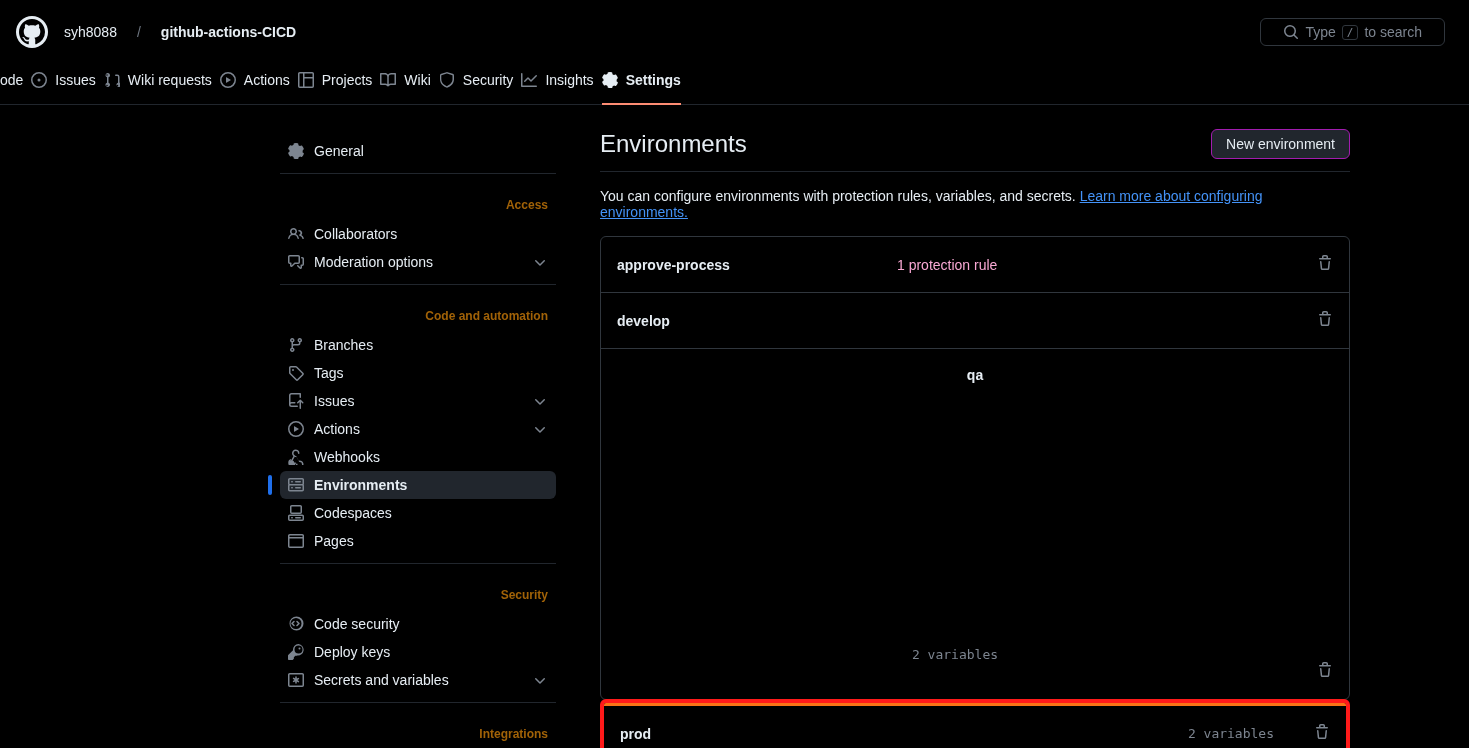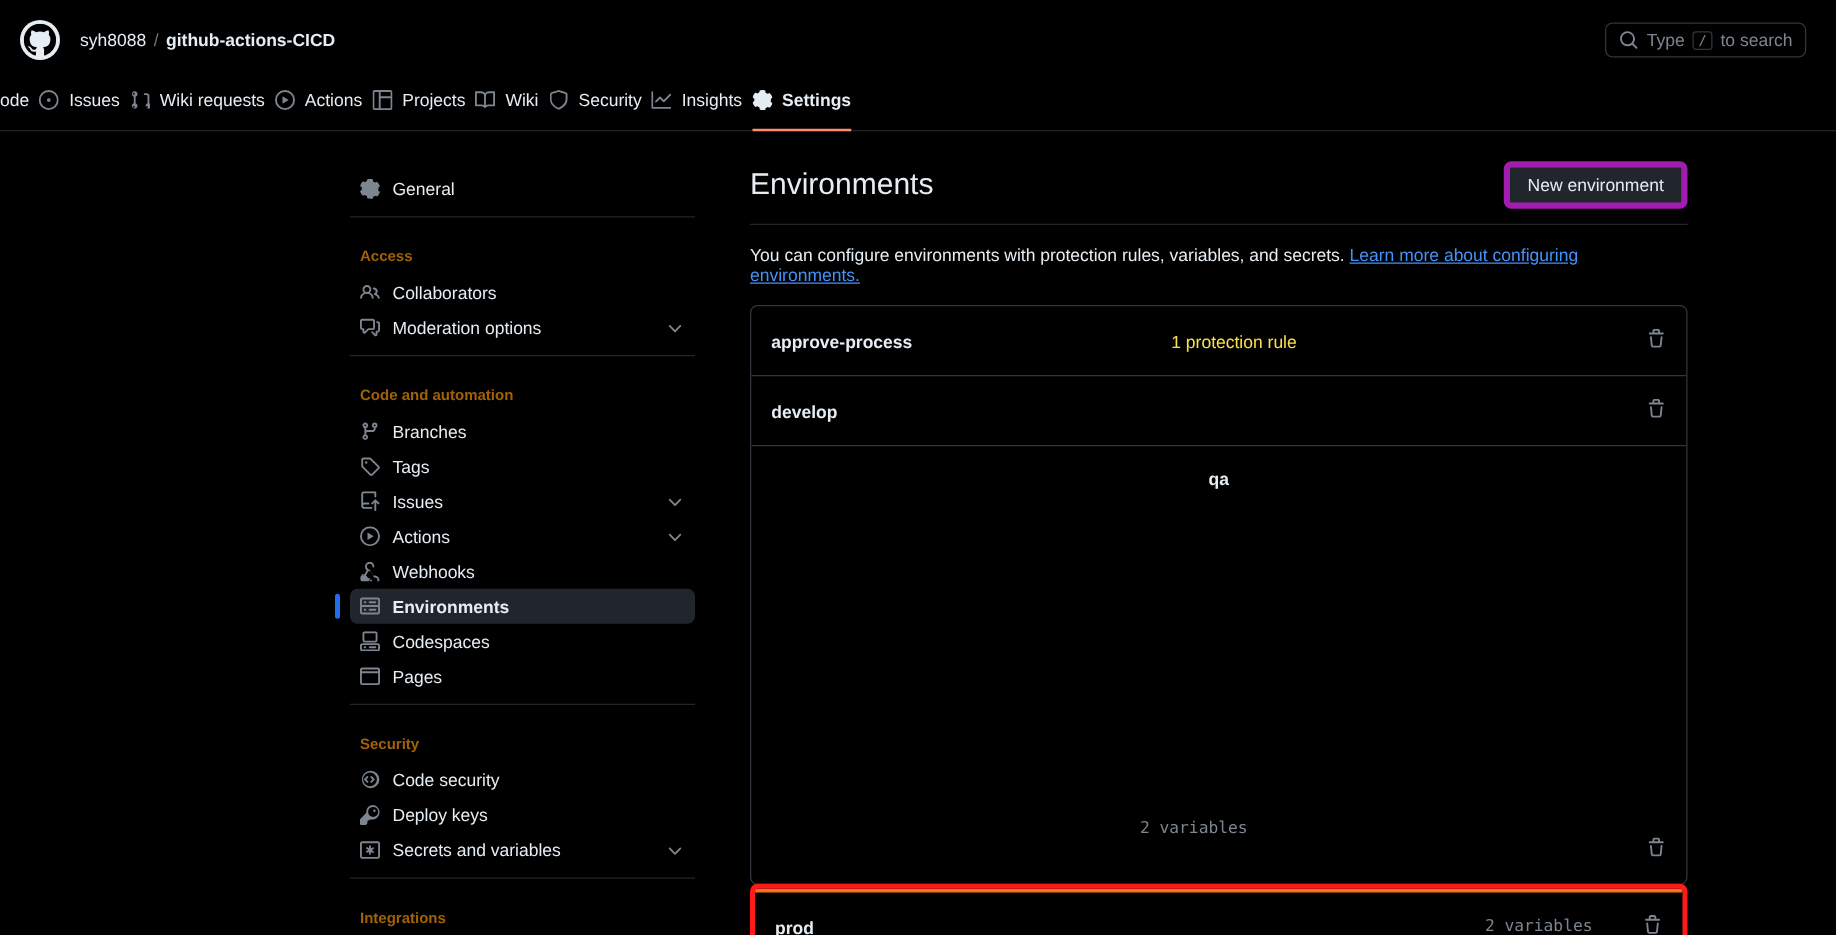--- a/index.html
+++ b/index.html
@@ -18,28 +18,28 @@
   padding: 16px 24px 16px 16px;
   justify-content: space-between;
 }
 .header-left { display: flex; align-items: center; gap: 8px; }
 .logo {
   width: 32px; height: 32px; border-radius: 50%;
   background: #e6edf3;
   display: flex; align-items: center; justify-content: center;
 }
 .logo svg { width: 26px; height: 26px; fill: #000; }
-.breadcrumb { display: flex; align-items: center; gap: 6px; margin-left: 8px; }
+.breadcrumb { display: flex; align-items: center; gap: 20px; margin-left: 8px; }
 .breadcrumb a { color: #e6edf3; text-decoration: none; font-weight: 400; }
 .breadcrumb .sep { color: #6e7681; }
 .breadcrumb .repo { font-weight: 600; }
 .search-box {
   display: flex; align-items: center; gap: 6px;
   border: 1px solid #30363d; border-radius: 6px;
-  padding: 5px 10px; color: #7d8590; cursor: pointer;
+  padding: 5px 22px; color: #7d8590; cursor: pointer;
 }
 .search-box .kbd {
   border: 1px solid #30363d; border-radius: 3px;
   padding: 0 4px; font-size: 11px; color: #7d8590;
   font-family: ui-monospace, monospace;
 }
 .repo-nav {
   display: flex; align-items: center; gap: 8px;
   padding: 0 24px 0 0; border-bottom: 1px solid #21262d;
 }
@@ -50,21 +50,21 @@
 }
 .repo-nav-item svg { width: 16px; height: 16px; fill: #7d8590; }
 .repo-nav-item.active { font-weight: 600; }
 .repo-nav-item.active svg { fill: #e6edf3; }
 .repo-nav-item.active::after {
   content: ""; position: absolute; bottom: -1px; left: 0; right: 0;
   height: 2px; background: #fd8c73;
 }
 .layout { display: flex; padding-top: 24px; }
 .sidebar { width: 300px; margin-left: 280px; padding-right: 24px; }
-.side-group { border-bottom: 1px solid #21262d; padding: 8px 0; margin-bottom: 8px; }
+.side-group { border-bottom: 1px solid #21262d; padding: 8px 0; margin-bottom: 8px; text-align: right; }
 .side-group-title { color: #a16207; font-size: 12px; font-weight: 600; padding: 8px; }
 .side-item {
   display: flex; align-items: center; gap: 10px;
   padding: 6px 8px; border-radius: 6px; cursor: pointer;
   color: #e6edf3; position: relative;
 }
 .side-item svg { width: 16px; height: 16px; fill: #7d8590; flex-shrink: 0; }
 .side-item.active {
   background: #21262d; font-weight: 600;
 }
@@ -73,34 +73,34 @@
   width: 4px; background: #1f6feb; border-radius: 2px;
 }
 .side-item .chev { margin-left: auto; }
 .main { flex: 1; max-width: 790px; padding-left: 20px; padding-right: 20px; }
 .page-head {
   display: flex; align-items: center; justify-content: space-between;
   padding-bottom: 12px; border-bottom: 1px solid #21262d; margin-bottom: 16px;
 }
 .page-title { font-size: 24px; font-weight: 400; }
 .btn {
-  background: #21262d; border: 5px solid #a21caf; color: #e6edf3;
+  background: #21262d; border: 1px solid #a21caf; color: #e6edf3;
   border-radius: 6px; padding: 6px 14px; font-size: 14px; font-weight: 500;
   cursor: pointer;
 }
 .desc { margin-bottom: 16px; }
 .desc a { color: #4493f8; text-decoration: underline; }
 .env-list { border: 1px solid #30363d; border-radius: 6px; overflow: hidden; }
 .env-row {
   display: flex; align-items: center; padding: 18px 16px;
   border-bottom: 1px solid #30363d;
 }
 .env-row:last-child { border-bottom: none; flex-direction: column; }
 .env-name { font-weight: 600; flex: 0 0 280px; }
-.env-meta { color: #fde047; flex: 1; font-size: 14px; margin-left: 40px; }
+.env-meta { color: #f9a8d4; flex: 1; font-size: 14px; }
 .env-vars { color: #7d8590; font-family: ui-monospace, "SFMono-Regular", Menlo, monospace; font-size: 13px; margin-right: 40px; white-space: nowrap; }
 .env-trash { cursor: pointer; margin-left: auto; }
 .env-trash svg { width: 16px; height: 16px; fill: #7d8590; }
 .highlight-box { border: 4px solid #ff1a1a; margin-top: -1px; }
 .highlight-box .env-row:first-child { border-top: 3px solid #f97316; }
 </style>
 </head>
 <body>
 
 <div class="header">

